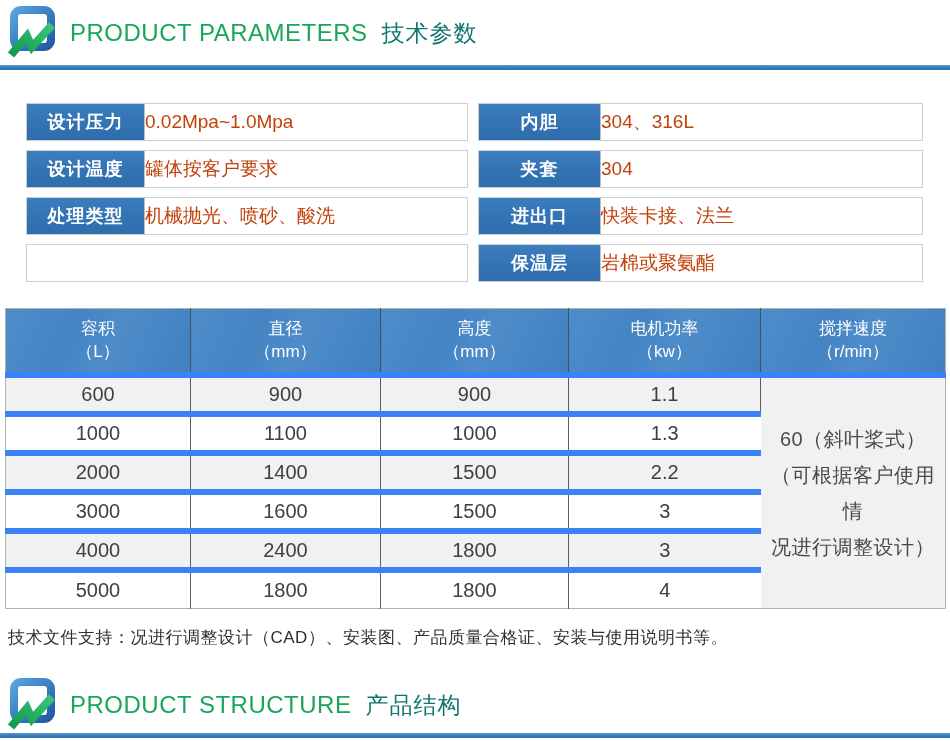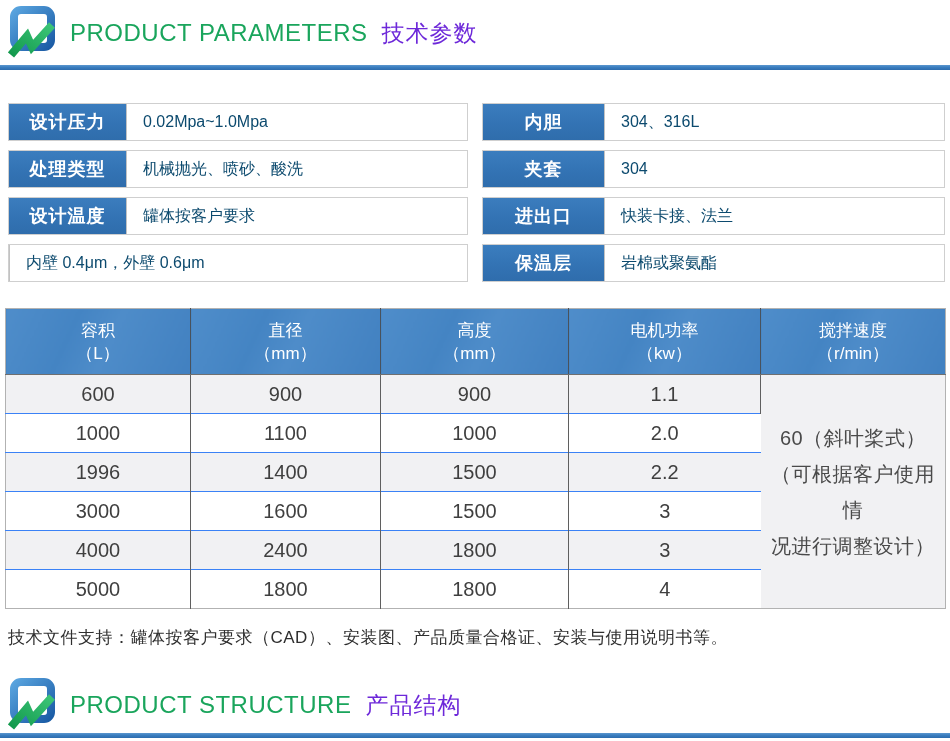--- a/index.html
+++ b/index.html
@@ -6,52 +6,52 @@
   html,body { background:#ffffff; }
   body { font-family:"Liberation Sans","DejaVu Sans",sans-serif; }
   #root { position:relative; width:950px; height:741px; background:#ffffff; overflow:hidden; }
 
   
   .sec-header { position:absolute; left:8px; display:flex; align-items:center; }
   .sec-header.top { top:6px; }
   .sec-header.bottom { top:678px; }
   .logo { width:50px; height:54px; flex:none; }
   .t-en { margin-left:12px; font-size:24px; color:#1aa55c; letter-spacing:0.5px; }
-  .t-zh { margin-left:14px; font-size:23px; color:#6d28d9; letter-spacing:1px; }
+  .t-zh { margin-left:14px; font-size:23px; color:#0f766e; letter-spacing:1px; }
 
   .divider { position:absolute; left:0; width:950px; height:5px;
              background:linear-gradient(180deg,#5d97ce 0%,#3a7ec0 45%,#2e6cad 100%); }
   .divider.top { top:65px; }
   .divider.bottom { top:733px; }
 
   
   .param-col { position:absolute; top:103px; }
   .param-col.left { left:8px; width:460px; }
-  .param-col.right { left:482px; width:463px; }
-  .p-row { display:flex; height:38px; margin-bottom:9px; border:1px solid #cfcfcf; background:#fff; }
+  .param-col.right { left:460px; width:463px; }
+  .p-row { display:flex; height:38px; margin-bottom:9px; border:1px solid #cfcfcf; background:#fff;margin-left:18px; }
   .p-label { flex:none; width:117px; display:flex; align-items:center; justify-content:center;
              background:linear-gradient(180deg,#3b7dbe 0%,#3373b4 55%,#2f6dac 100%);
              color:#fff; font-size:18px; font-weight:bold; letter-spacing:1px; }
   .param-col.right .p-label { width:121px; }
-  .p-value { flex:1; display:flex; align-items:center; padding-left:16px;
-             border-left:1px solid #c2c2c2; font-size:16px; color:#0c4a6e; }
+  .p-value { flex:1; display:flex; align-items:center; padding-left:0;
+             border-left:1px solid #c2c2c2; font-size:19px; color:#c2410c; }
 
   
   table.spec { position:absolute; left:5px; top:308px; width:940px;
                border-collapse:collapse; table-layout:fixed;
                border:1px solid #b2b2b2; }
   .spec th { height:66px; background:linear-gradient(115deg,#4f8dca 0%,#4484c3 35%,#4e8cc9 55%,#4180c0 100%);
              color:#ffffff; font-weight:normal; font-size:17px;
              border-right:1px solid #49525c; border-bottom:1px solid #6f6f6f; vertical-align:middle; }
   .spec th:last-child { border-right:none; }
   .spec th .l1 { line-height:24px;text-align:center; }
   .spec th .l2 { line-height:22px; }
   .spec td { height:39px; text-align:center; vertical-align:middle;
              font-size:20px; color:#3f3f3f;
-             border-right:1px solid #5f5f5f; border-top:1px solid #3b82f6; }
+             border-right:1px solid #5f5f5f; border-top:6px solid #3b82f6; }
   .spec td:last-child { border-right:none; }
   .spec tr.stripe td { background:#f1f1f3; }
   .spec td.merged { background:#ffffff; font-size:20px; color:#4a4a4a;
                     line-height:36px; letter-spacing:0.5px; }
 
   
   .support { position:absolute; left:8px; top:626px; font-size:17px; color:#2f2f2f; letter-spacing:0.5px; }
 </style>
 </head>
 <body>
@@ -77,29 +77,28 @@
     <span class="t-zh">技术参数</span>
   </header>
   <div class="divider top"></div>
 
   <div class="param-col left">
     <div class="p-row">
       <div class="p-label">设计压力</div>
       <div class="p-value">0.02Mpa~1.0Mpa</div>
     </div>
     <div class="p-row">
+      <div class="p-label">设计温度</div>
+      <div class="p-value">罐体按客户要求</div>
+    </div>
+    <div class="p-row">
       <div class="p-label">处理类型</div>
       <div class="p-value">机械抛光、喷砂、酸洗</div>
     </div>
     <div class="p-row">
-      <div class="p-label">设计温度</div>
-      <div class="p-value">罐体按客户要求</div>
-    </div>
-    <div class="p-row">
-      <div class="p-value">内壁 0.4μm，外壁 0.6μm</div>
     </div>
   </div>
 
   <div class="param-col right">
     <div class="p-row">
       <div class="p-label">内胆</div>
       <div class="p-value">304、316L</div>
     </div>
     <div class="p-row">
       <div class="p-label">夹套</div>
@@ -156,24 +155,24 @@
         <td class="merged" rowspan="6">
           <div>60（斜叶桨式）</div>
           <div>（可根据客户使用情</div>
           <div>况进行调整设计）</div>
         </td>
       </tr>
       <tr>
         <td>1000</td>
         <td>1100</td>
         <td>1000</td>
-        <td>2.0</td>
+        <td>1.3</td>
       </tr>
       <tr class="stripe">
-        <td>1996</td>
+        <td>2000</td>
         <td>1400</td>
         <td>1500</td>
         <td>2.2</td>
       </tr>
       <tr>
         <td>3000</td>
         <td>1600</td>
         <td>1500</td>
         <td>3</td>
       </tr>
@@ -185,21 +184,21 @@
       </tr>
       <tr>
         <td>5000</td>
         <td>1800</td>
         <td>1800</td>
         <td>4</td>
       </tr>
     </tbody>
   </table>
 
-  <p class="support">技术文件支持：罐体按客户要求（CAD）、安装图、产品质量合格证、安装与使用说明书等。</p>
+  <p class="support">技术文件支持：况进行调整设计（CAD）、安装图、产品质量合格证、安装与使用说明书等。</p>
 
   <header class="sec-header bottom">
     <svg class="logo" viewBox="0 0 50 54" aria-hidden="true">
       <defs>
         <linearGradient id="bg2" x1="0" y1="0" x2="1" y2="1">
           <stop offset="0" stop-color="#58a3de"></stop>
             <stop offset="1" stop-color="#1b5ca6"></stop>
         </linearGradient>
         <linearGradient id="gg2" x1="0" y1="1" x2="1" y2="0">
           <stop offset="0" stop-color="#12994c"></stop>

